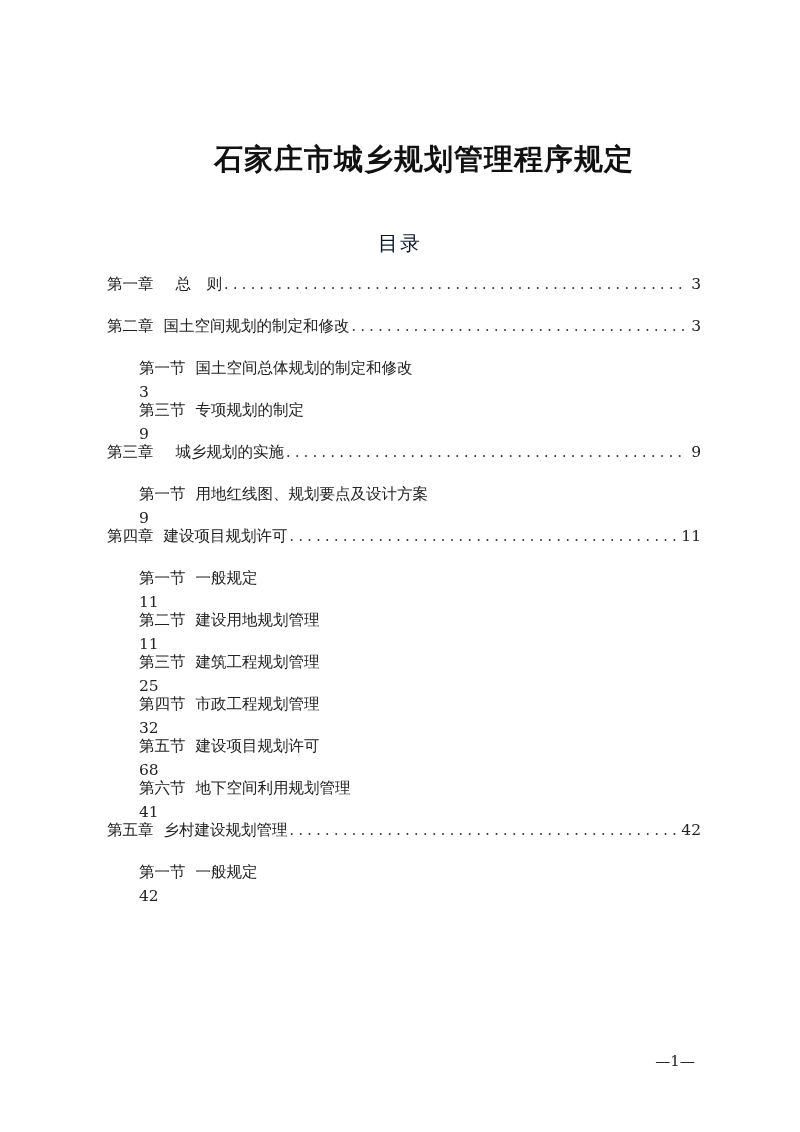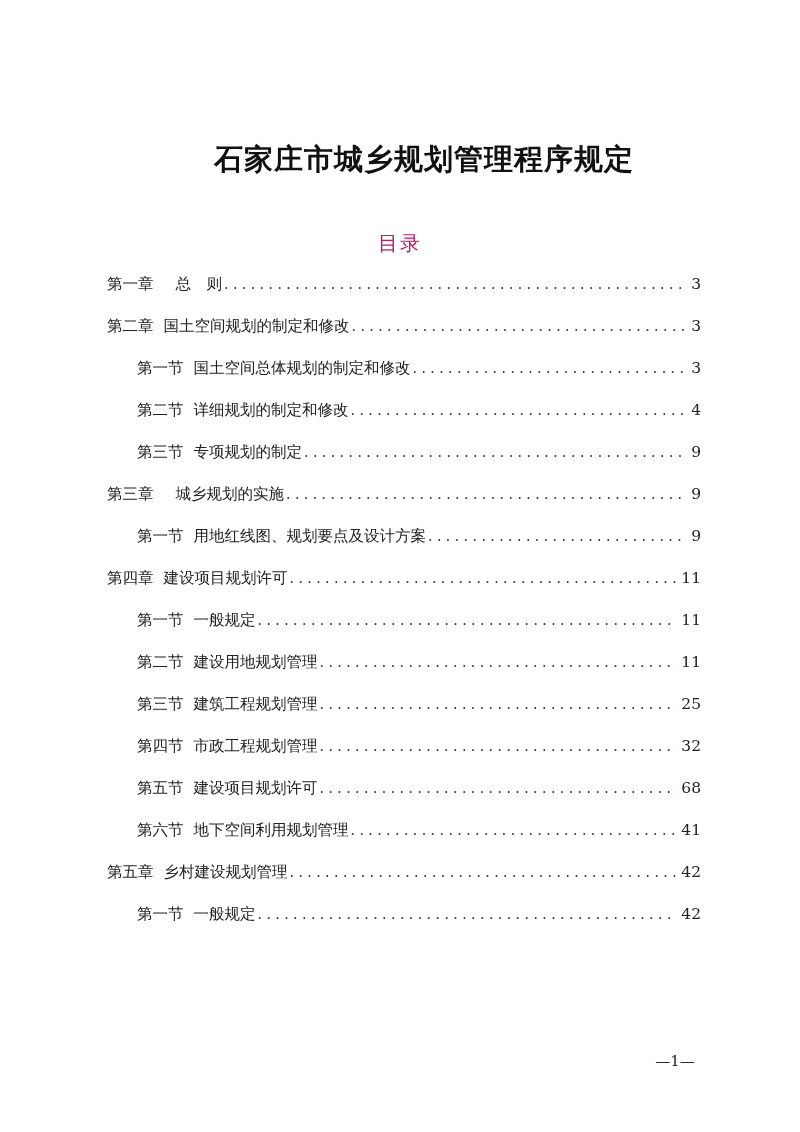--- a/index.html
+++ b/index.html
@@ -2,25 +2,25 @@
 <html><head>
   <meta charset="utf-8">
   <style>
     html, body { margin: 0; padding: 0; background: #ffffff; }
     body { width: 800px; height: 1132px; position: relative; overflow: hidden;
            font-family: "DejaVu Serif", "Liberation Serif", serif; color: #1a1a1a; }
     .doc-title { position: absolute; top: 140px; left: 0; width: 800px; text-align: center;
                  font-family: "DejaVu Sans", "Liberation Sans", sans-serif; font-weight: bold;
                  font-size: 29px; letter-spacing: 1px; color: #111; padding-left: 24px; }
     .toc-heading { position: absolute; top: 230px; left: 0; width: 800px; text-align: center;
-                   font-size: 20px; color: #be185d; letter-spacing: 2px; }
+                   font-size: 20px; color: #0f172a; letter-spacing: 2px; }
     .toc { position: absolute; top: 272px; left: 107px; width: 594px; }
     .toc-row { display: flex; align-items: baseline; height: 42px; line-height: 24px;
                font-size: 15.5px; color: #222; white-space: nowrap; }
-    .toc-row.level-2 { padding-left: 30px; }
+    .toc-row.level-2 { padding-left: 30px; flex-direction: column; }
     .toc-label { flex: 0 0 auto; }
     .toc-label .num { margin-right: 10px; }
     .toc-row.gap .num { margin-right: 22px; }
     .toc-leader { flex: 1 1 auto; overflow: hidden; margin: 0 4px 0 2px; letter-spacing: 3.3px;
                   color: #333; font-size: 14px; }
     .toc-leader::before { content: ". . . . . . . . . . . . . . . . . . . . . . . . . . . . . . . . . . . . . . . . . . . . . . . . . . . . . . . . . . . . . . . . . . . . . . . . . . . . . . . . . . . . . . . . . . . . ."; letter-spacing: 0; word-spacing: 0px; }
     .toc-page { flex: 0 0 auto; text-align: right; font-size: 15.5px; }
     .page-footer { position: absolute; top: 1052px; left: 640px; width: 70px; text-align: center;
                    font-size: 15px; color: #222; }
   </style>
@@ -38,25 +38,20 @@
   </div>
   <div class="toc-row level-1">
     <span class="toc-label"><span class="num">第二章</span><span>国土空间规划的制定和修改</span></span>
     <span class="toc-leader"></span>
     <span class="toc-page">3</span>
   </div>
   <div class="toc-row level-2">
     <span class="toc-label"><span class="num">第一节</span><span>国土空间总体规划的制定和修改</span></span>
     <span class="toc-leader"></span>
     <span class="toc-page">3</span>
-  </div>
-  <div class="toc-row level-2">
-    <span class="toc-label"><span class="num">第二节</span><span>详细规划的制定和修改</span></span>
-    <span class="toc-leader"></span>
-    <span class="toc-page">4</span>
   </div>
   <div class="toc-row level-2">
     <span class="toc-label"><span class="num">第三节</span><span>专项规划的制定</span></span>
     <span class="toc-leader"></span>
     <span class="toc-page">9</span>
   </div>
   <div class="toc-row level-1 gap">
     <span class="toc-label"><span class="num">第三章</span><span>城乡规划的实施</span></span>
     <span class="toc-leader"></span>
     <span class="toc-page">9</span>

